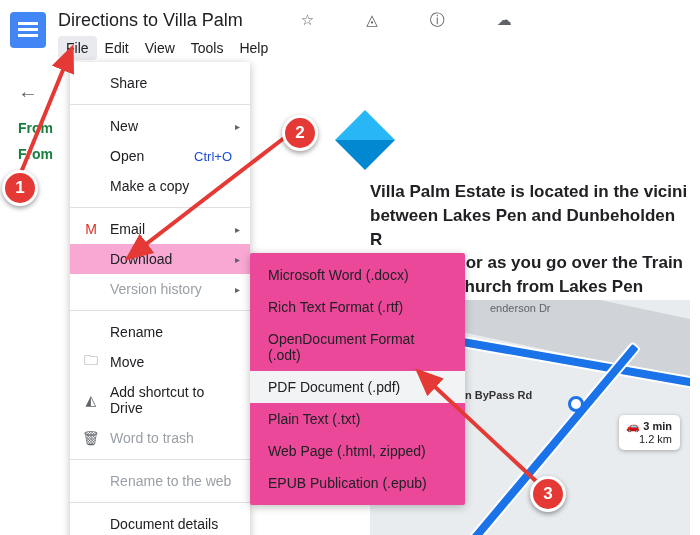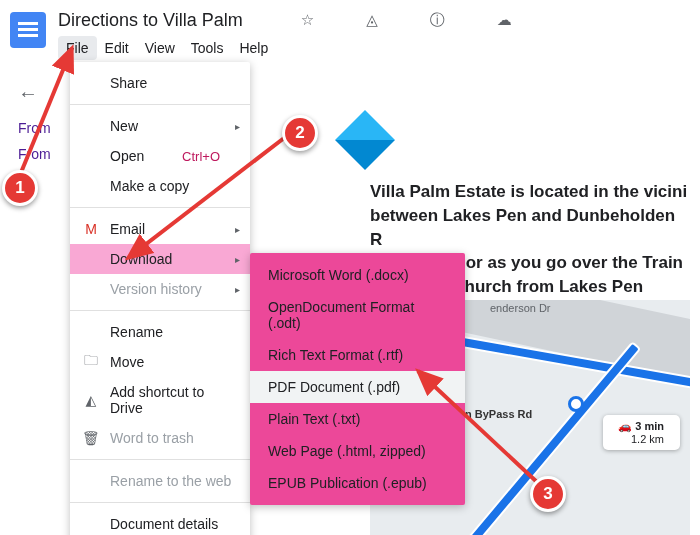--- a/index.html
+++ b/index.html
@@ -72,22 +72,22 @@
     left: 18px;
     top: 80px;
     color: #5f6368;
     font-size: 20px;
   }
   .outline {
     position: absolute;
     left: 18px;
     top: 120px;
     font-size: 14px;
-    color: #4c1d95;
-    font-weight: normal;
+    color: #15803d;
+    font-weight: bold;
   }
   .outline div { margin-bottom: 10px; }
   .dropdown {
     position: absolute;
     left: 70px;
     top: 62px;
     width: 180px;
     background: #fff;
     box-shadow: 0 2px 8px rgba(0,0,0,0.25);
     border-radius: 2px;
@@ -119,22 +119,22 @@
     margin: 6px 0;
   }
   .dd-arrow {
     position: absolute;
     right: 10px;
     color: #5f6368;
     font-size: 10px;
   }
   .dd-shortcut {
     position: absolute;
-    right: 30px;
-    color: #be185d;
+    right: 18px;
+    color: #1d4ed8;
     font-size: 13px;
   }
   .submenu {
     position: absolute;
     left: 250px;
     top: 253px;
     width: 215px;
     background: #ec4899;
     box-shadow: 0 2px 8px rgba(0,0,0,0.25);
     border-radius: 2px;
@@ -198,21 +198,21 @@
     color: #5f6368;
     white-space: nowrap;
   }
   .map-bubble {
     position: absolute;
     right: 10px;
     top: 115px;
     background: #fff;
     border-radius: 5px;
     box-shadow: 0 1px 4px rgba(0,0,0,0.3);
-    padding: 5px 16px;
+    padding: 5px 8px;
     font-size: 11px;
     text-align: right;
   }
   .map-bubble .t { font-weight: bold; }
   .callout {
     position: absolute;
     width: 30px;
     height: 30px;
     background: #e53935;
     border: 3px solid #fff;
@@ -311,22 +311,22 @@
     <span>Rename to the web</span>
   </div>
   <div class="dd-sep"></div>
   <div class="dd-item">
     <span>Document details</span>
   </div>
 </div>
 
 <div class="submenu">
   <div class="sub-item">Microsoft Word (.docx)</div>
+  <div class="sub-item">Rich Text Format (.rtf)</div>
   <div class="sub-item">OpenDocument Format (.odt)</div>
-  <div class="sub-item">Rich Text Format (.rtf)</div>
   <div class="sub-item hover">PDF Document (.pdf)</div>
   <div class="sub-item">Plain Text (.txt)</div>
   <div class="sub-item">Web Page (.html, zipped)</div>
   <div class="sub-item">EPUB Publication (.epub)</div>
 </div>
 
 <div class="doc-area">
   <div class="wc-logo2">
     <span class="t1"></span>
       <span class="t2"></span>
@@ -335,21 +335,21 @@
 between Lakes Pen and Dunbeholden R
 Warehouse or as you go over the Train 
 assembly Church from Lakes Pen</div>
 </div>
 
 <div class="map">
   <div class="road" style="left:-20px;top:-10px;width:400px;height:60px;transform:rotate(12deg);border-radius:30px;"></div>
   <div class="route" style="left:-10px;top:50px;width:360px;transform:rotate(10deg);"></div>
   <div class="route" style="left:50px;top:140px;width:260px;transform:rotate(-50deg);"></div>
   <div class="map-label" style="left:120px;top:2px;">enderson Dr</div>
-  <div class="map-label" style="left:95px;top:108px;font-weight:bold;color:#333;">n ByPass Rd</div>
+  <div class="map-label" style="left:95px;top:89px;font-weight:bold;color:#333;">n ByPass Rd</div>
   <div style="position:absolute;left:198px;top:96px;width:10px;height:10px;border:3px solid #1a73e8;background:#fff;border-radius:50%;"></div>
   <div class="map-bubble">
     <div class="t"><span>🚗</span> <span>3 min</span></div>
     <div>1.2 km</div>
   </div>
 </div>
 
 <div id="c1" class="callout">1</div>
 <div id="c2" class="callout">2</div>
 <div id="c3" class="callout">3</div>

